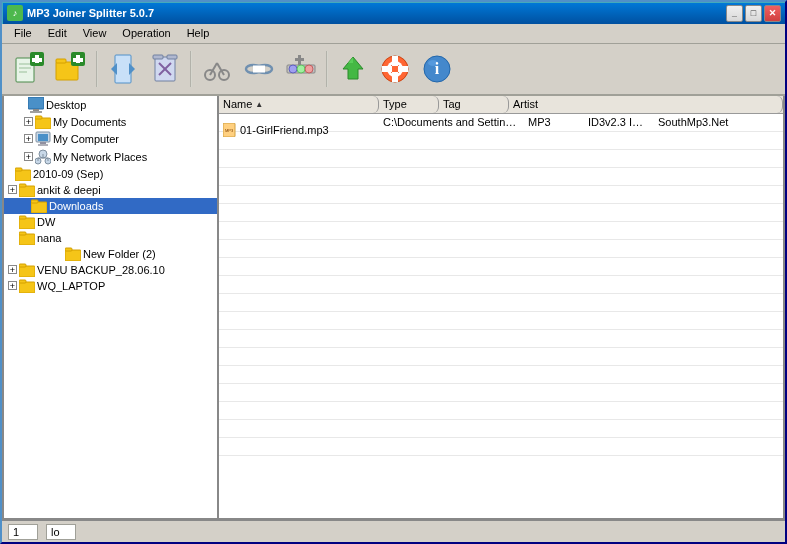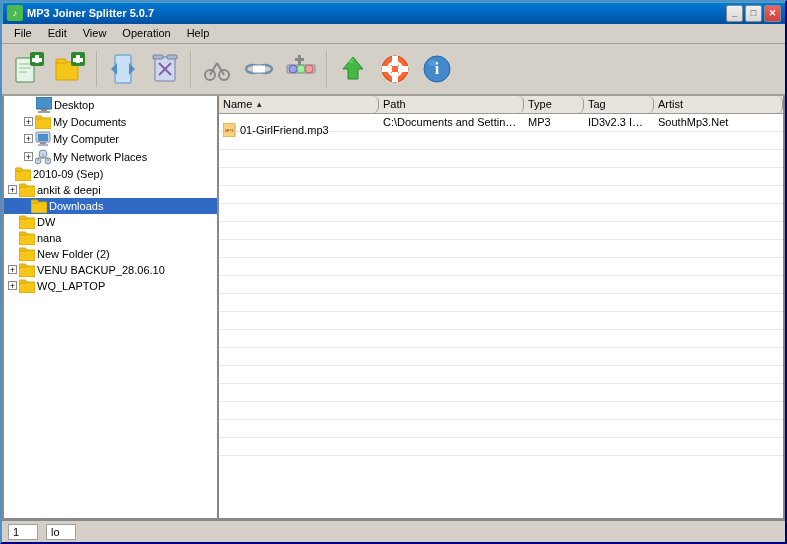--- a/index.html
+++ b/index.html
@@ -335,21 +335,21 @@
         <ellipse cx="12" cy="12" rx="5" ry="3" fill="#66aaee" opacity="0.5"></ellipse>
         <text x="16" y="23" text-anchor="middle" font-size="16" font-weight="bold" fill="white" font-family="serif">i</text>
       </svg>
     </div>
   </div>
 
   <div class="main-area">
 
     <div class="tree-panel">
 
-      <div class="tree-item" style="padding-left: 16px;">
+      <div class="tree-item" style="padding-left: 8px;">
         <span class="tree-expand"></span>
         <svg width="16" height="16" style="margin:0 2px; flex-shrink:0;">
           <rect x="0" y="0" width="16" height="12" rx="1" fill="#4a90c8" stroke="#2266a0" stroke-width="1"></rect>
           <rect x="5" y="12" width="6" height="3" fill="#8a8a8a"></rect>
           <rect x="2" y="14" width="12" height="2" fill="#a0a0a0"></rect>
         </svg>
         <span class="tree-label">Desktop</span>
       </div>
 
       <div class="tree-item" style="padding-left: 20px;">
@@ -425,21 +425,21 @@
 
       <div class="tree-item" style="padding-left: 4px;">
         <span class="tree-expand" style="width:9px;"></span>
         <svg width="16" height="14" style="margin:0 2px; flex-shrink:0;">
           <rect x="0" y="3" width="16" height="11" rx="1" fill="#f5c518" stroke="#d4a000" stroke-width="1"></rect>
           <rect x="0" y="1" width="7" height="3" rx="1" fill="#f5c518" stroke="#d4a000" stroke-width="1"></rect>
         </svg>
         <span class="tree-label">nana</span>
       </div>
 
-      <div class="tree-item" style="padding-left: 4px;">
+      <div class="tree-item" style="padding-left: 4px; margin-left: 46px;">
         <span class="tree-expand" style="width:9px;"></span>
         <svg width="16" height="14" style="margin:0 2px; flex-shrink:0;">
           <rect x="0" y="3" width="16" height="11" rx="1" fill="#f5c518" stroke="#d4a000" stroke-width="1"></rect>
           <rect x="0" y="1" width="7" height="3" rx="1" fill="#f5c518" stroke="#d4a000" stroke-width="1"></rect>
         </svg>
         <span class="tree-label">New Folder (2)</span>
       </div>
 
       <div class="tree-item" style="padding-left: 4px;">
         <span class="tree-expand" style="border:1px solid #888; width:9px; height:9px; display:flex; align-items:center; justify-content:center; font-size:9px; color:#000;">+</span>
@@ -459,23 +459,20 @@
         <span class="tree-label">WQ_LAPTOP</span>
       </div>
     </div>
 
     <div class="file-panel">
 
       <div class="file-header">
         <div class="col-header col-name">
           <span>Name</span>
           <span class="sort-arrow">▲</span>
-        </div>
-        <div class="col-header col-path">
-          <span>Path</span>
         </div>
         <div class="col-header col-type">
           <span>Type</span>
         </div>
         <div class="col-header col-tag">
           <span>Tag</span>
         </div>
         <div class="col-header col-artist">
           <span>Artist</span>
         </div>

